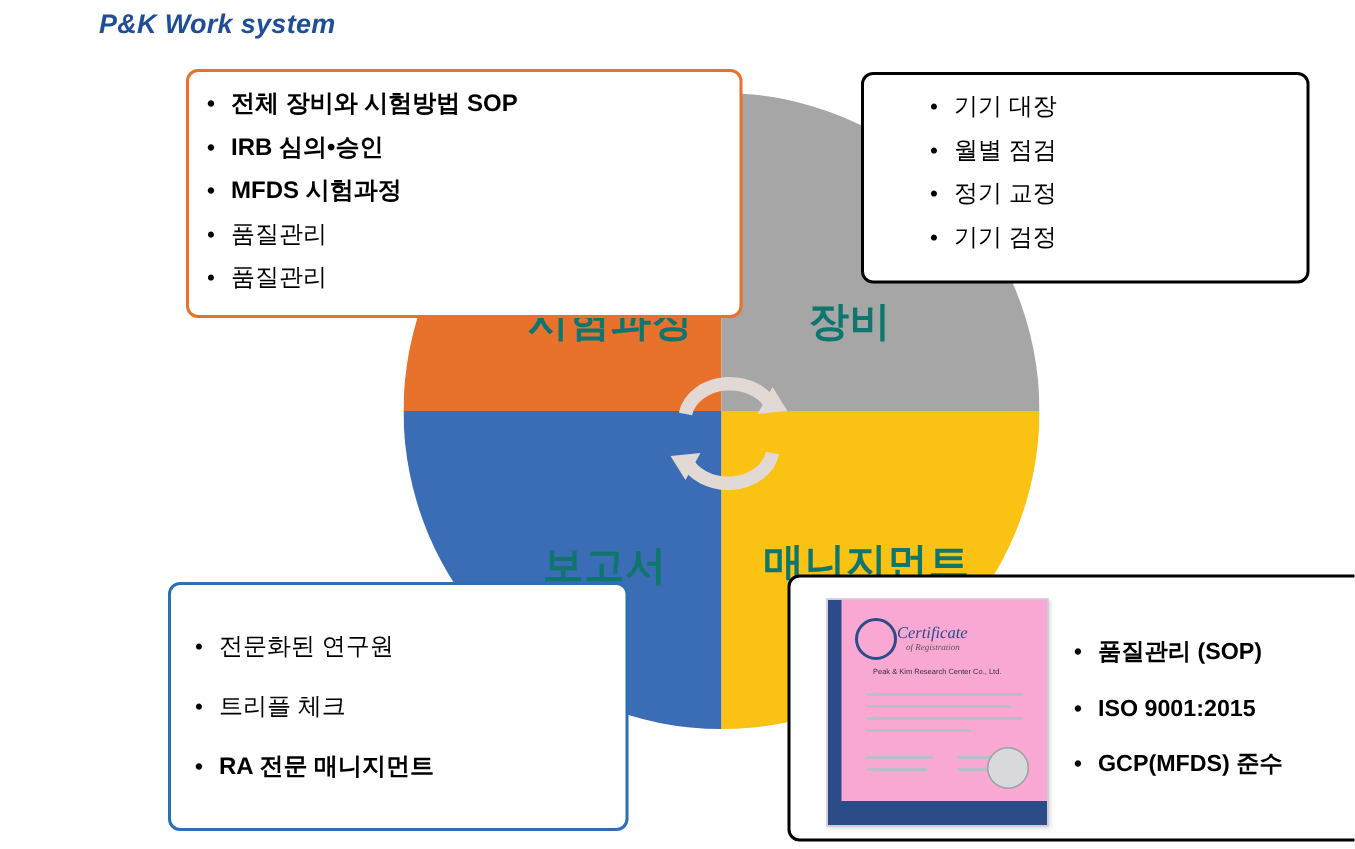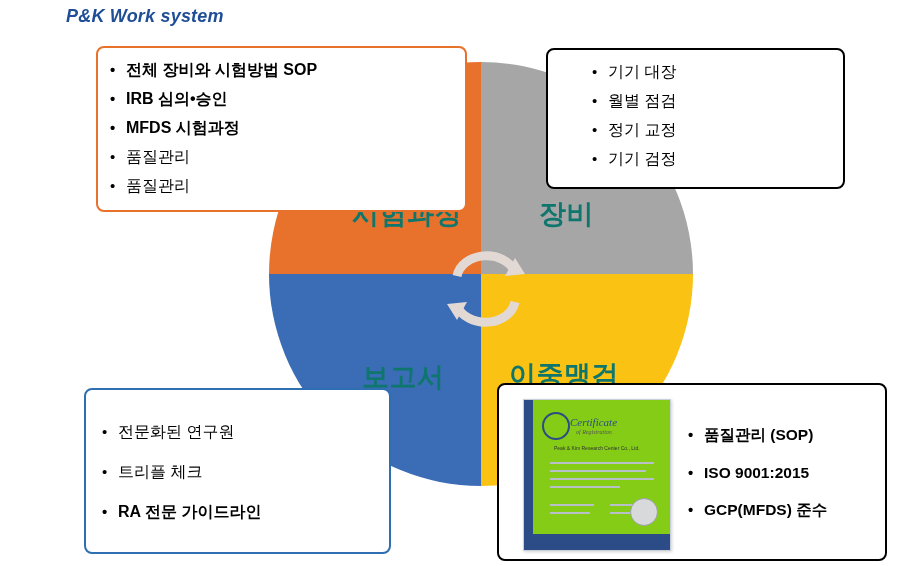--- a/index.html
+++ b/index.html
@@ -84,20 +84,21 @@
     height: 85px;
     pointer-events: none;
   }
 
   
   .callout {
     position: absolute;
     background: #ffffff;
     box-sizing: border-box;
     border-radius: 8px;
+    margin-left: 28px;
   }
   .callout ul {
     margin: 0;
     padding: 0;
     list-style: none;
   }
   .callout li {
     position: relative;
     padding-left: 20px;
     font-size: 15.5px;
@@ -157,21 +158,21 @@
     margin-bottom: 22px;
   }
 
   
   #certificate {
     position: absolute;
     left: 24px;
     top: 14px;
     width: 146px;
     height: 150px;
-    background: #84cc16;
+    background: #f9a8d4;
     border: 1px solid #c9cfd8;
     box-shadow: 1px 1px 3px rgba(0,0,0,0.18);
     overflow: hidden;
   }
   #cert-band {
     position: absolute;
     left: 0; top: 0; bottom: 0; width: 9px;
     background: #2B4C86;
   }
   #cert-band2 {
@@ -241,21 +242,21 @@
       <div class="fill"></div>
     </div>
   <div class="quad" id="quad-manage">
       <div class="fill"></div>
     </div>
 </div>
 
 <div class="quad-label" id="label-test">시험과정</div>
 <div class="quad-label" id="label-equip">장비</div>
 <div class="quad-label" id="label-report">보고서</div>
-<div class="quad-label" id="label-manage">이중맹검</div>
+<div class="quad-label" id="label-manage">매니지먼트</div>
 
 <svg id="center-arrows" viewBox="0 0 78 85">
   <path d="M10 30 A30 24 0 0 1 68 26" fill="none" stroke="#E3D9D4" stroke-width="9" stroke-linecap="butt"></path>
   <polygon points="68,12 78,28 58,30" fill="#E3D9D4"></polygon>
   <path d="M68 56 A30 24 0 0 1 10 60" fill="none" stroke="#E3D9D4" stroke-width="9" stroke-linecap="butt"></path>
   <polygon points="10,74 0,58 20,56" fill="#E3D9D4"></polygon>
 </svg>
 
 <div class="callout" id="box-test">
   <ul>
@@ -273,21 +274,21 @@
     <li>월별 점검</li>
     <li>정기 교정</li>
     <li>기기 검정</li>
   </ul>
 </div>
 
 <div class="callout" id="box-report">
   <ul>
     <li>전문화된 연구원</li>
     <li>트리플 체크</li>
-    <li class="bold">RA 전문 가이드라인</li>
+    <li class="bold">RA 전문 매니지먼트</li>
   </ul>
 </div>
 
 <div class="callout" id="box-manage">
   <div id="certificate">
     <div id="cert-band"></div>
     <div id="cert-band2"></div>
     <div id="cert-logo"></div>
     <div id="cert-title">Certificate</div>
     <div id="cert-sub">of Registration</div>

